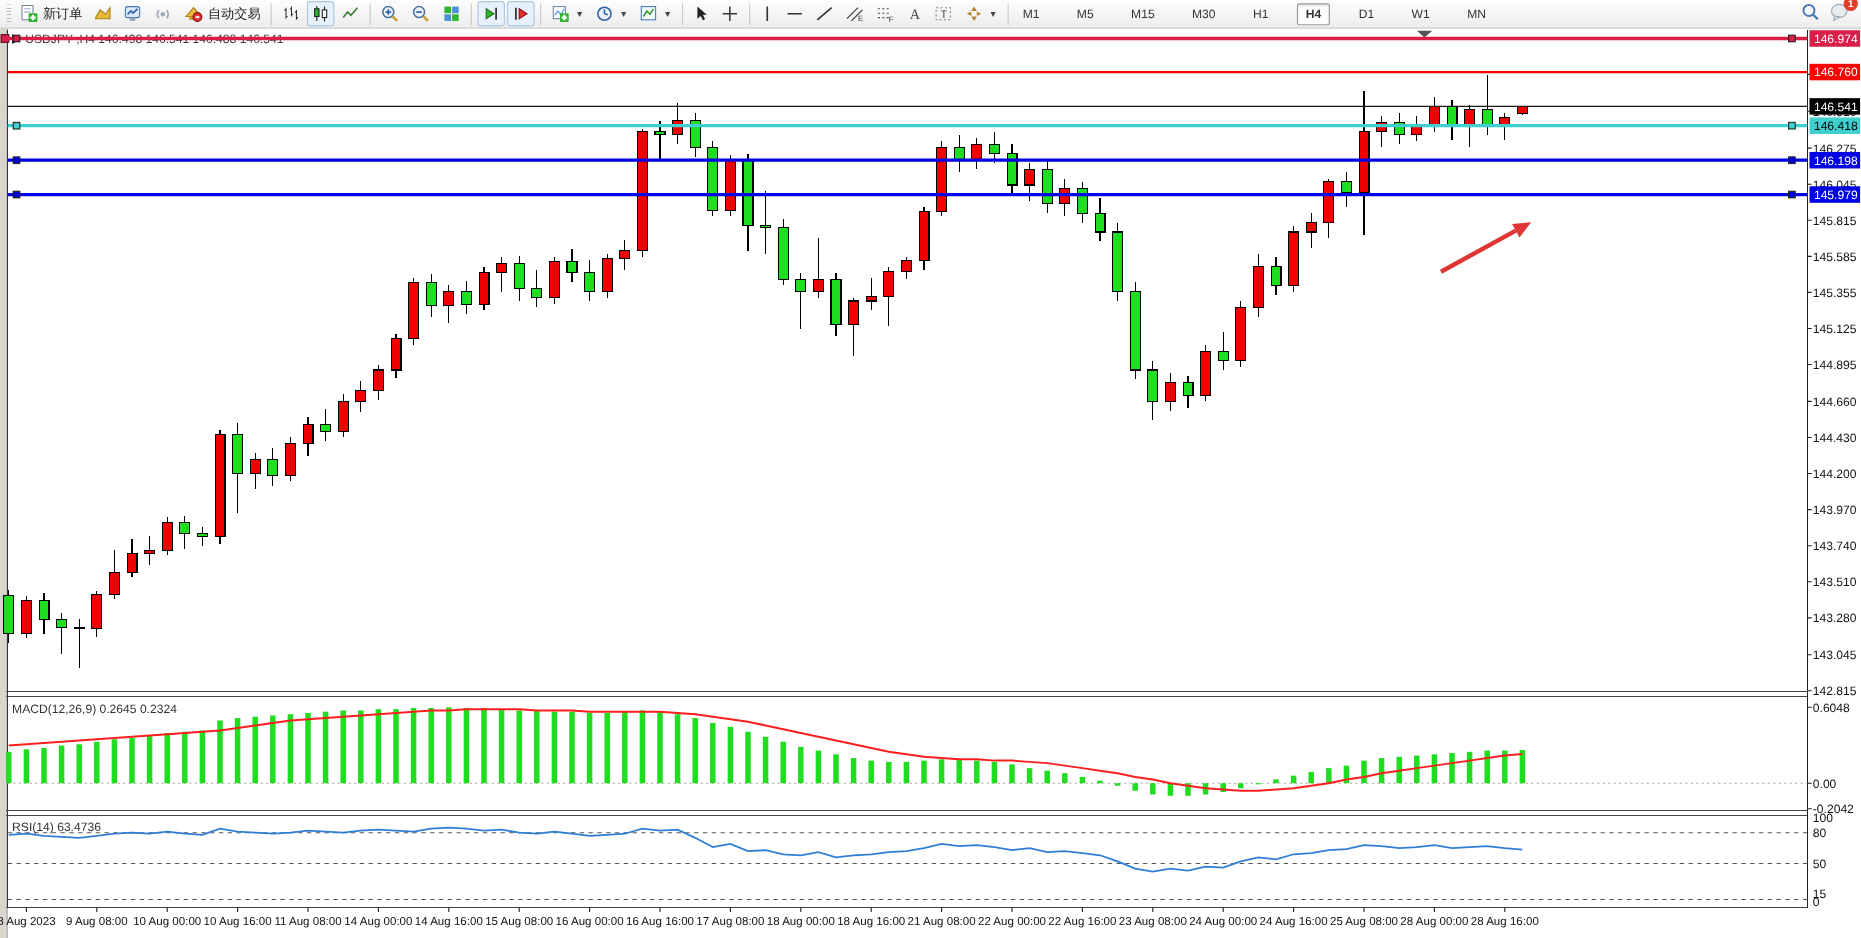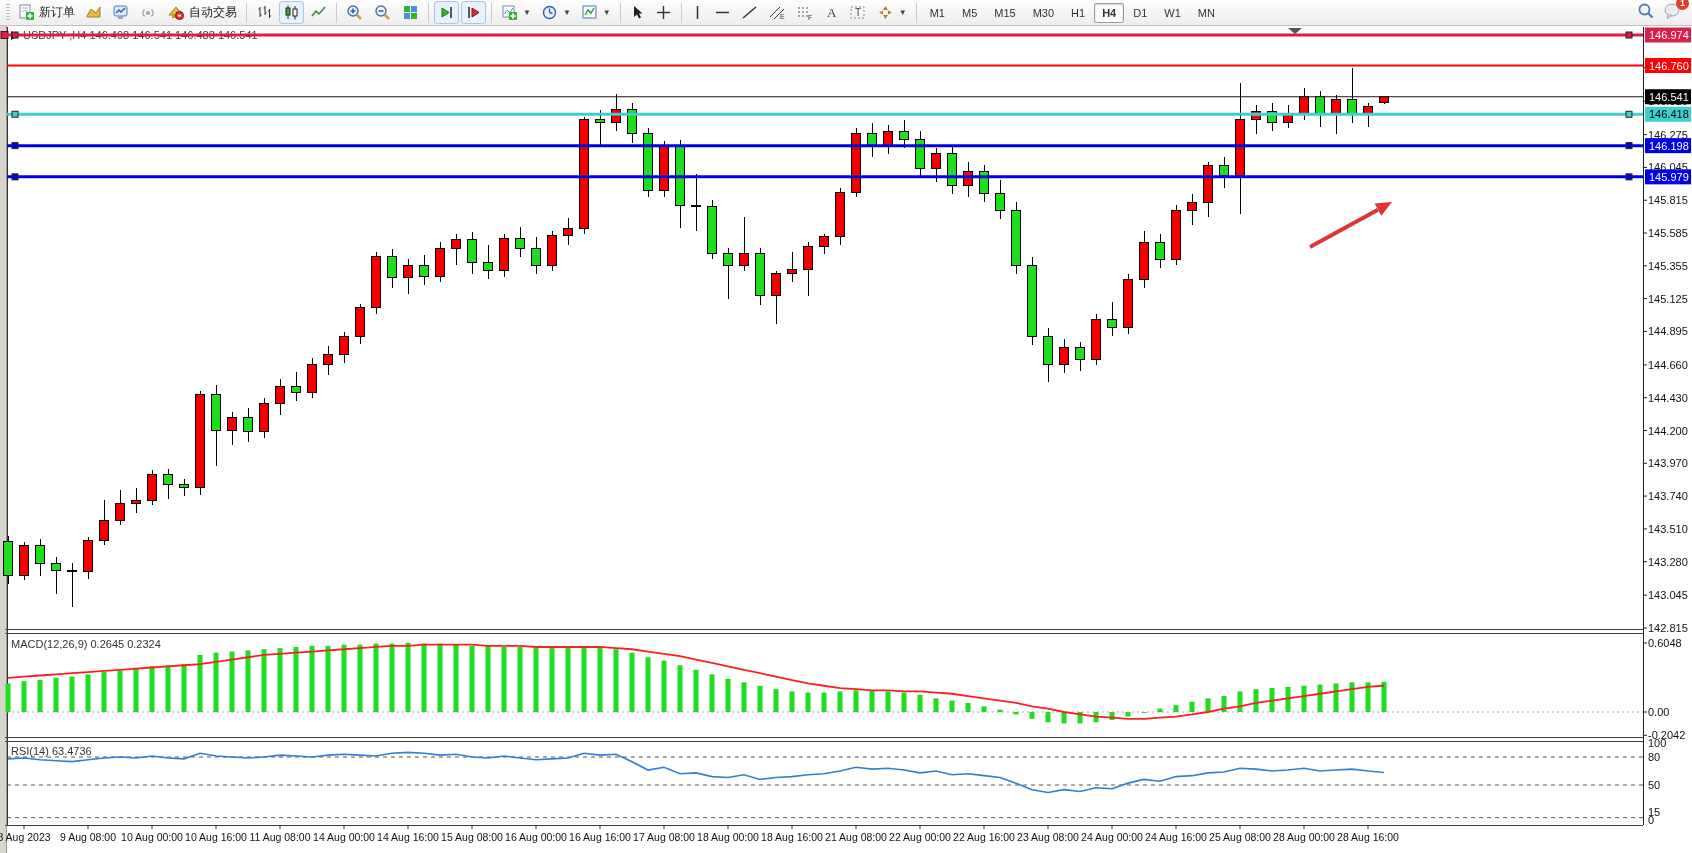--- a/index.html
+++ b/index.html
@@ -8,21 +8,21 @@
     display:flex;align-items:center;gap:2px;padding:0 4px;box-sizing:border-box;
     background:linear-gradient(#fdfdfd,#ededee);border-bottom:1px solid #c2c2c2;font-size:12px;color:#222;}
   .grip{width:4px;height:18px;margin:0 2px;
     background:repeating-linear-gradient(#bbb 0 1px,transparent 1px 3px);}
   .sep{width:1px;height:20px;background:#c9c9c9;margin:0 3px;}
   .tb-btn{display:inline-flex;align-items:center;gap:4px;padding:2px 3px;border-radius:3px;
     border:1px solid transparent;cursor:default;}
   .tb-btn.pressed{background:#e7f1fb;border-color:#a8c7e4;}
   .tb-btn svg{display:block;}
   .caret{font-size:8px;color:#444;margin-left:1px;}
-  #tf-group{display:inline-flex;align-items:center;gap:1px;}
+  #tf-group{display:inline-flex;align-items:center;gap:18px;}
   .tf{padding:3px 7px;border:1px solid transparent;border-radius:2px;color:#333;font-size:11px;}
   .tf.active{background:#fff;border-color:#9a9a9a;box-shadow:inset 0 1px 2px rgba(0,0,0,.18);font-weight:bold;}
   #tb-right{margin-left:auto;display:inline-flex;align-items:center;gap:8px;padding-right:6px;}
   .badge{position:absolute;top:-5px;right:-7px;background:#e23d2a;color:#fff;border-radius:8px;
     min-width:13px;height:13px;line-height:13px;text-align:center;font-size:9px;font-weight:bold;}
   #chart-svg{position:absolute;left:0;top:0;z-index:1;}
   .cn{font-size:12px;}
 </style>
 </head>
 <body>

